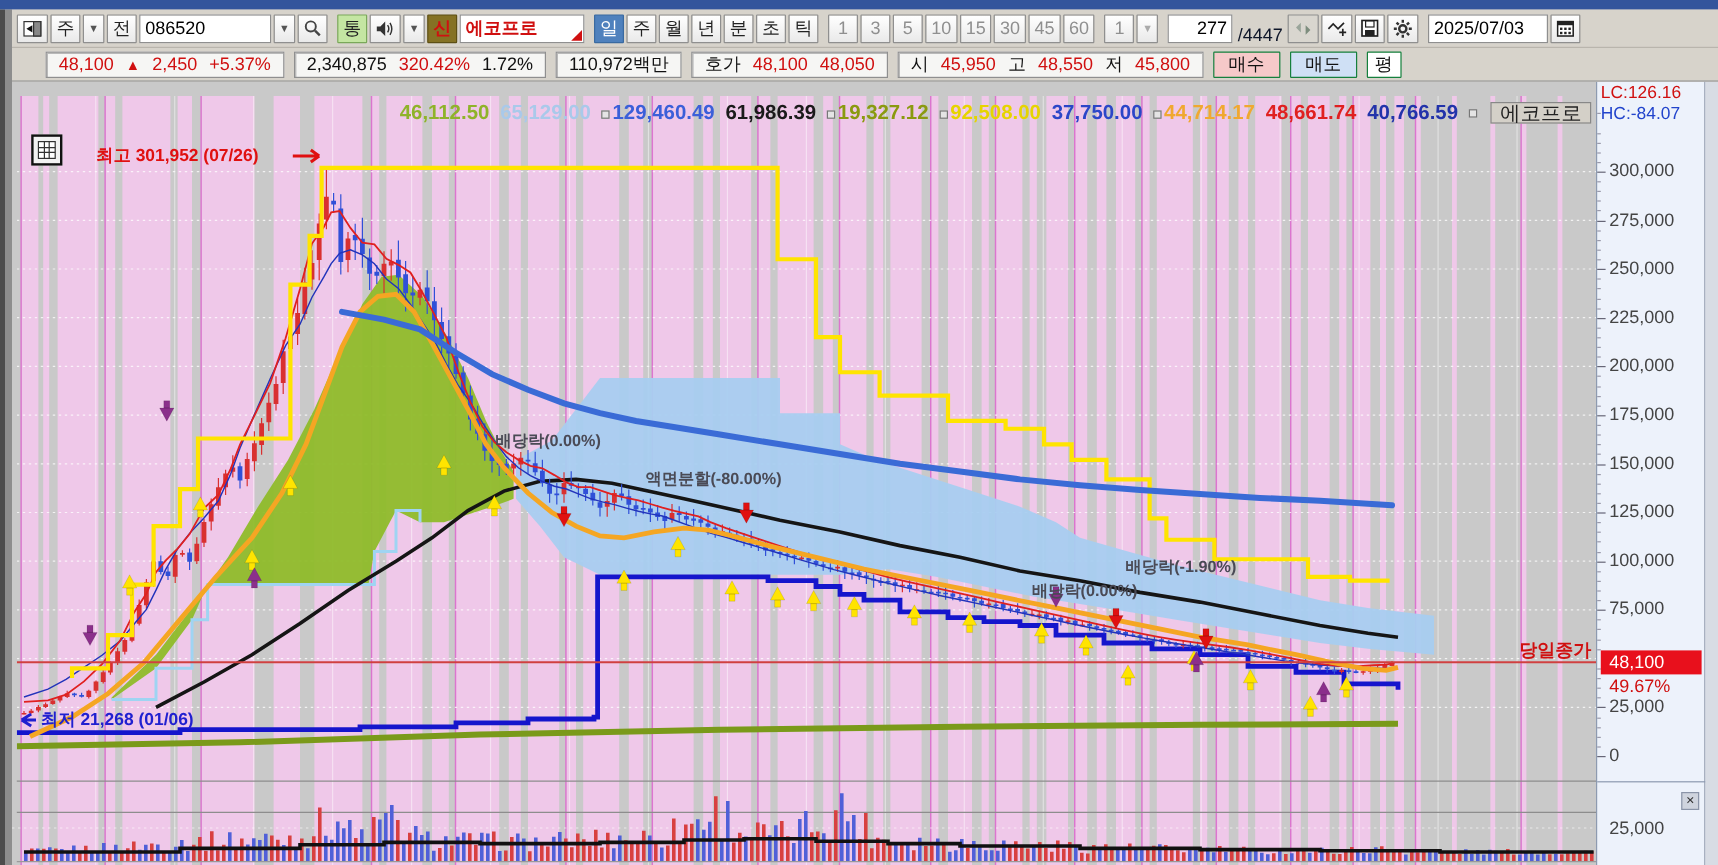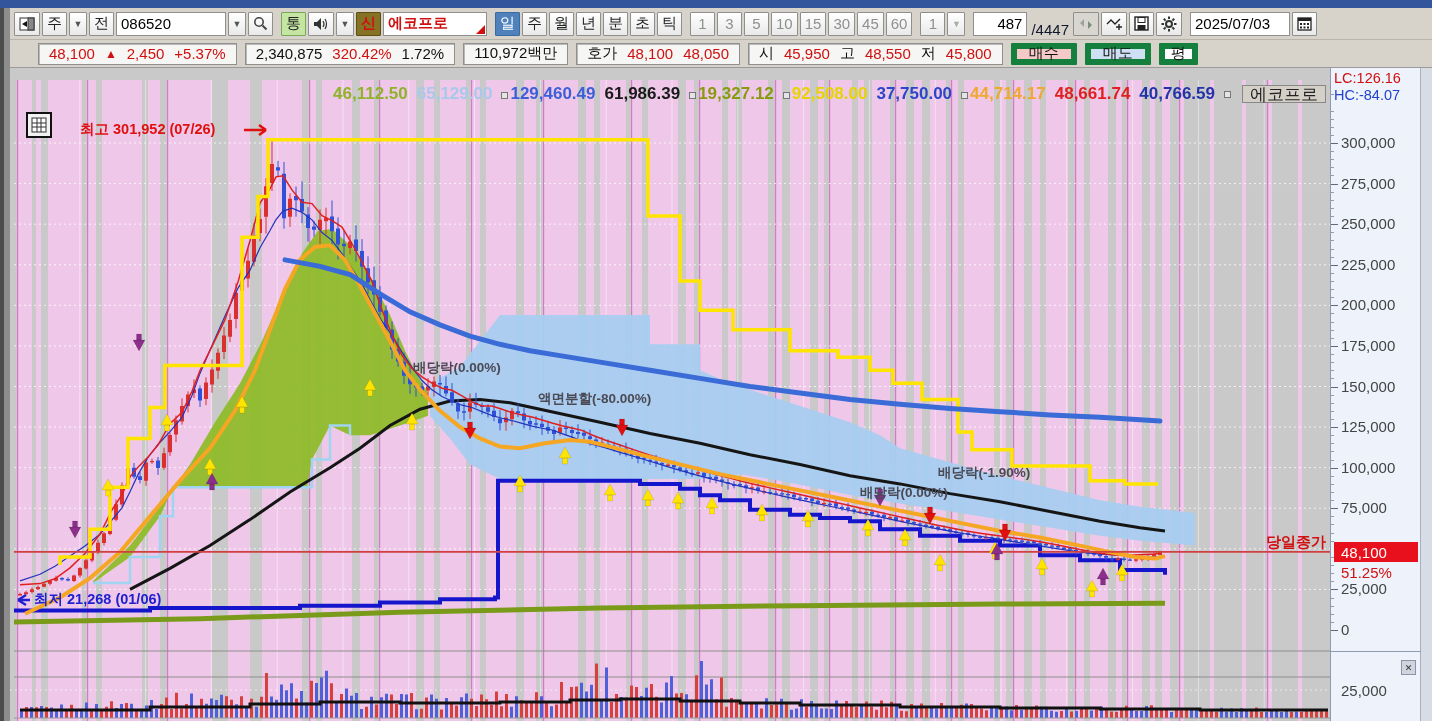--- a/index.html
+++ b/index.html
@@ -35,21 +35,21 @@
   .icon-btn svg { display:block; }
 
   
   #quotebar { position:absolute; left:10px; top:40px; width:1422px; height:28px;
     background:#d7d3cb; display:flex; align-items:center; padding-left:28px; gap:8px;
     border-bottom:1px solid #9a9a9a; white-space:nowrap; z-index:30;}
   .qfield { height:22px; background:#f6f6f4; border:1px solid #8f8f8f;
     box-shadow:inset 1px 1px 0 #b9b9b9; display:inline-flex; align-items:center;
     gap:10px; padding:0 10px; font-size:15px; }
   .red { color:#d01010; } .blk { color:#111; }
-  .qbtn { height:22px; padding:0 12px; border:6px solid #15803d; font-size:15px;
+  .qbtn { height:22px; padding:0 12px; border:1px solid #15803d; font-size:15px;
     display:inline-flex; align-items:center; border-radius:1px; background:#fff; color:#111; }
   .qbtn.buy { background:#f6c9c9; } .qbtn.sell { background:#cfe0f5; }
 
   
   #chartwrap { position:absolute; left:0; top:68px; width:1432px; height:653px; }
   #chartsvg { position:absolute; left:0; top:0; }
 
   
   #legendrow { position:absolute; left:330px; top:17px; width:996px; height:18px;
     display:flex; justify-content:flex-end; align-items:center; gap:9px;
@@ -158,21 +158,21 @@
         <button class="tb-btn num">30</button>
         <button class="tb-btn num">45</button>
         <button class="tb-btn num">60</button>
       </div>
     <div class="tb-sep"></div>
     <button class="tb-btn num">1</button>
     <button class="tb-btn small">
         <span class="ddarrow" style="color:#aaa">▼</span>
       </button>
     <div class="tb-sep"></div>
-    <div class="tb-input" style="width:54px;justify-content:flex-end">487</div>
+    <div class="tb-input" style="width:54px;justify-content:flex-end">277</div>
     <span class="slash">/4447</span>
     <button class="tb-btn icon-btn" style="background:#d9d6cf">
       <svg width="16" height="14" viewBox="0 0 16 14">
           <path d="M6 2 L2 6 L6 10 Z" fill="#9aa59a"></path>
           <path d="M10 4 L14 8 L10 12 Z" fill="#7d8d7d"></path>
         </svg>
     </button>
     <button class="tb-btn icon-btn">
       <svg width="16" height="15" viewBox="0 0 16 15">
           <path d="M1 8 L5 4 L9 8 L14 3" stroke="#222" fill="none" stroke-width="1.4"></path>
@@ -541,21 +541,21 @@
           <div class="tick-dash" style="top: 399.667px;"></div>
           <div class="tick-label" style="top: 390.667px;">100,000</div>
           <div class="tick-dash" style="top: 440.25px;"></div>
           <div class="tick-label" style="top: 431.25px;">75,000</div>
           <div class="tick-dash" style="top: 521.417px;"></div>
           <div class="tick-label" style="top: 512.417px;">25,000</div>
           <div class="tick-dash" style="top: 562px;"></div>
           <div class="tick-label" style="top: 553px;">0</div>
         </div>
       <div id="pricetag">48,100</div>
-      <div id="pctlabel">51.25%</div>
+      <div id="pctlabel">49.67%</div>
       <div class="axdiv" style="top:583px"></div>
       <div id="subclose">✕</div>
       <div id="subtick">25,000</div>
     </div>
 
     <div id="scrollstrip"></div>
 
   </div>
 </div>
 

